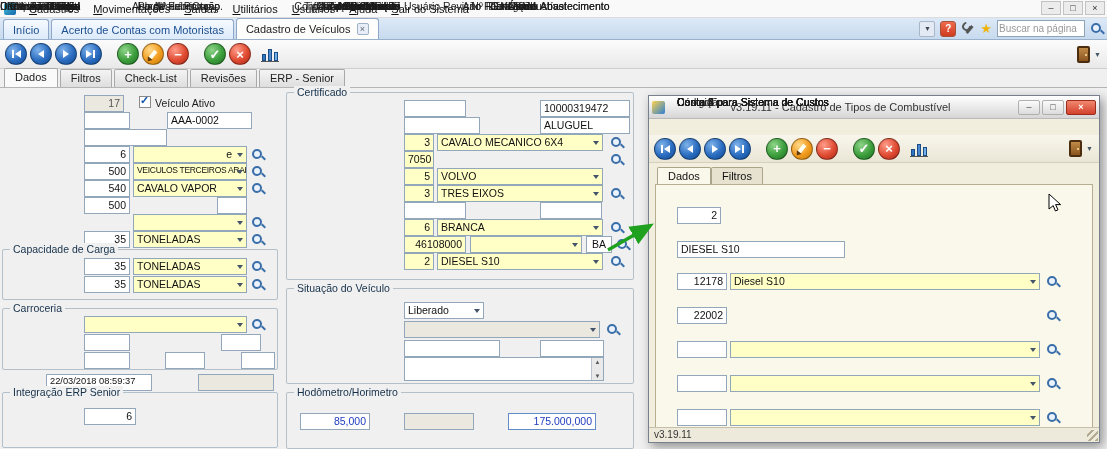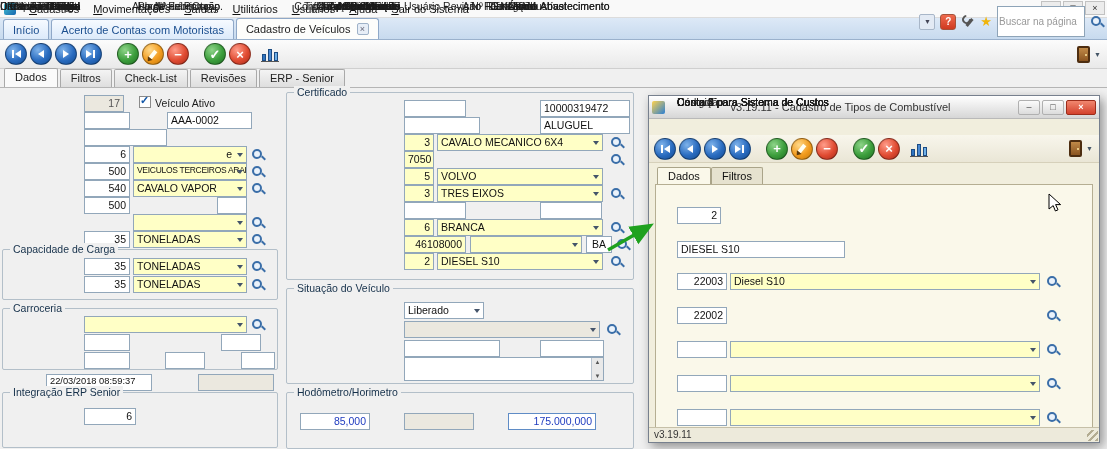--- a/index.html
+++ b/index.html
@@ -28,21 +28,21 @@
   .tab-right{margin-left:auto;display:flex;align-items:center;gap:5px;margin-bottom:2px;padding-right:4px}
   .icon16{width:16px;height:16px;display:flex;align-items:center;justify-content:center;box-sizing:border-box}
   .dd{background:#e3eaf4;border:1px solid #a8b6c8;color:#445;font-size:7px;border-radius:2px}
   .help{background:linear-gradient(#ef6b4e,#cf3a20);border:1px solid #a5523a;color:#fff;
     font-weight:bold;font-size:10px;border-radius:3px}
   .wrench{position:relative;width:14px;height:14px}
   .wrench::before{content:"";position:absolute;left:7px;top:3px;width:3px;height:9px;background:#555;transform:rotate(40deg)}
   .wrench::after{content:"";position:absolute;left:1px;top:0;width:5px;height:5px;border:2px solid #555;
     border-radius:50%;border-top-color:transparent;transform:rotate(40deg)}
   .star{color:#f0b40a;font-size:13px}
-  .search{width:88px;height:31px;border:1px solid #8ea4b8;background:#fff;font-size:10px;
+  .search{width:88px;height:17px;border:1px solid #8ea4b8;background:#fff;font-size:10px;
     padding:0 1px;box-sizing:border-box;font-family:"Liberation Sans",sans-serif}
   .search::placeholder{color:#999}
   .mag{position:relative;width:13px;height:13px;display:inline-block}
   .mag::before{content:"";position:absolute;left:1px;top:1px;width:6px;height:6px;
     border:2px solid #3a6ea8;border-radius:50%;background:#eaf2fb}
   .mag::after{content:"";position:absolute;left:9.5px;top:8.5px;width:5px;height:2px;
     background:#3a6ea8;transform:rotate(45deg)}
   .mag.abs{position:absolute}
   
   .toolbar{position:absolute;left:0;top:40px;width:100%;height:29px;
@@ -438,21 +438,21 @@
     <span class="dtab active" style="left:8px;top:71px">Dados</span>
     <span class="dtab" style="left:62px;top:71px">Filtros</span>
     <div class="dpanel"></div>
 
     <span class="lbl" style="left:28px;top:99">Código</span>
     <div class="field num" style="left:28px;top:111px;width:44px">2</div>
     <span class="lbl" style="left:28px;top:133">Descrição</span>
     <div class="field" style="left:28px;top:145px;width:168px">DIESEL S10</div>
 
     <span class="lbl" style="left:28px;top:165">Conta 1 para Sistema de Custos</span>
-    <div class="field num" style="left:28px;top:177px;width:50px">22003</div>
+    <div class="field num" style="left:28px;top:177px;width:50px">12178</div>
     <div class="field yel combo" style="left:81px;top:177px;width:310px">Diesel S10</div>
     <span class="mag abs" style="left:397px;top:179px"></span>
 
     <span class="lbl" style="left:28px;top:199">Conta 2 para Sistema de Custos</span>
     <div class="field num" style="left:28px;top:211px;width:50px">22002</div>
     <span class="mag abs" style="left:397px;top:213px"></span>
 
     <span class="lbl" style="left:28px;top:233">Conta 3 para Sistema de Custos</span>
     <div class="field num" style="left:28px;top:245px;width:50px"></div>
     <div class="field yel combo" style="left:81px;top:245px;width:310px"></div>

